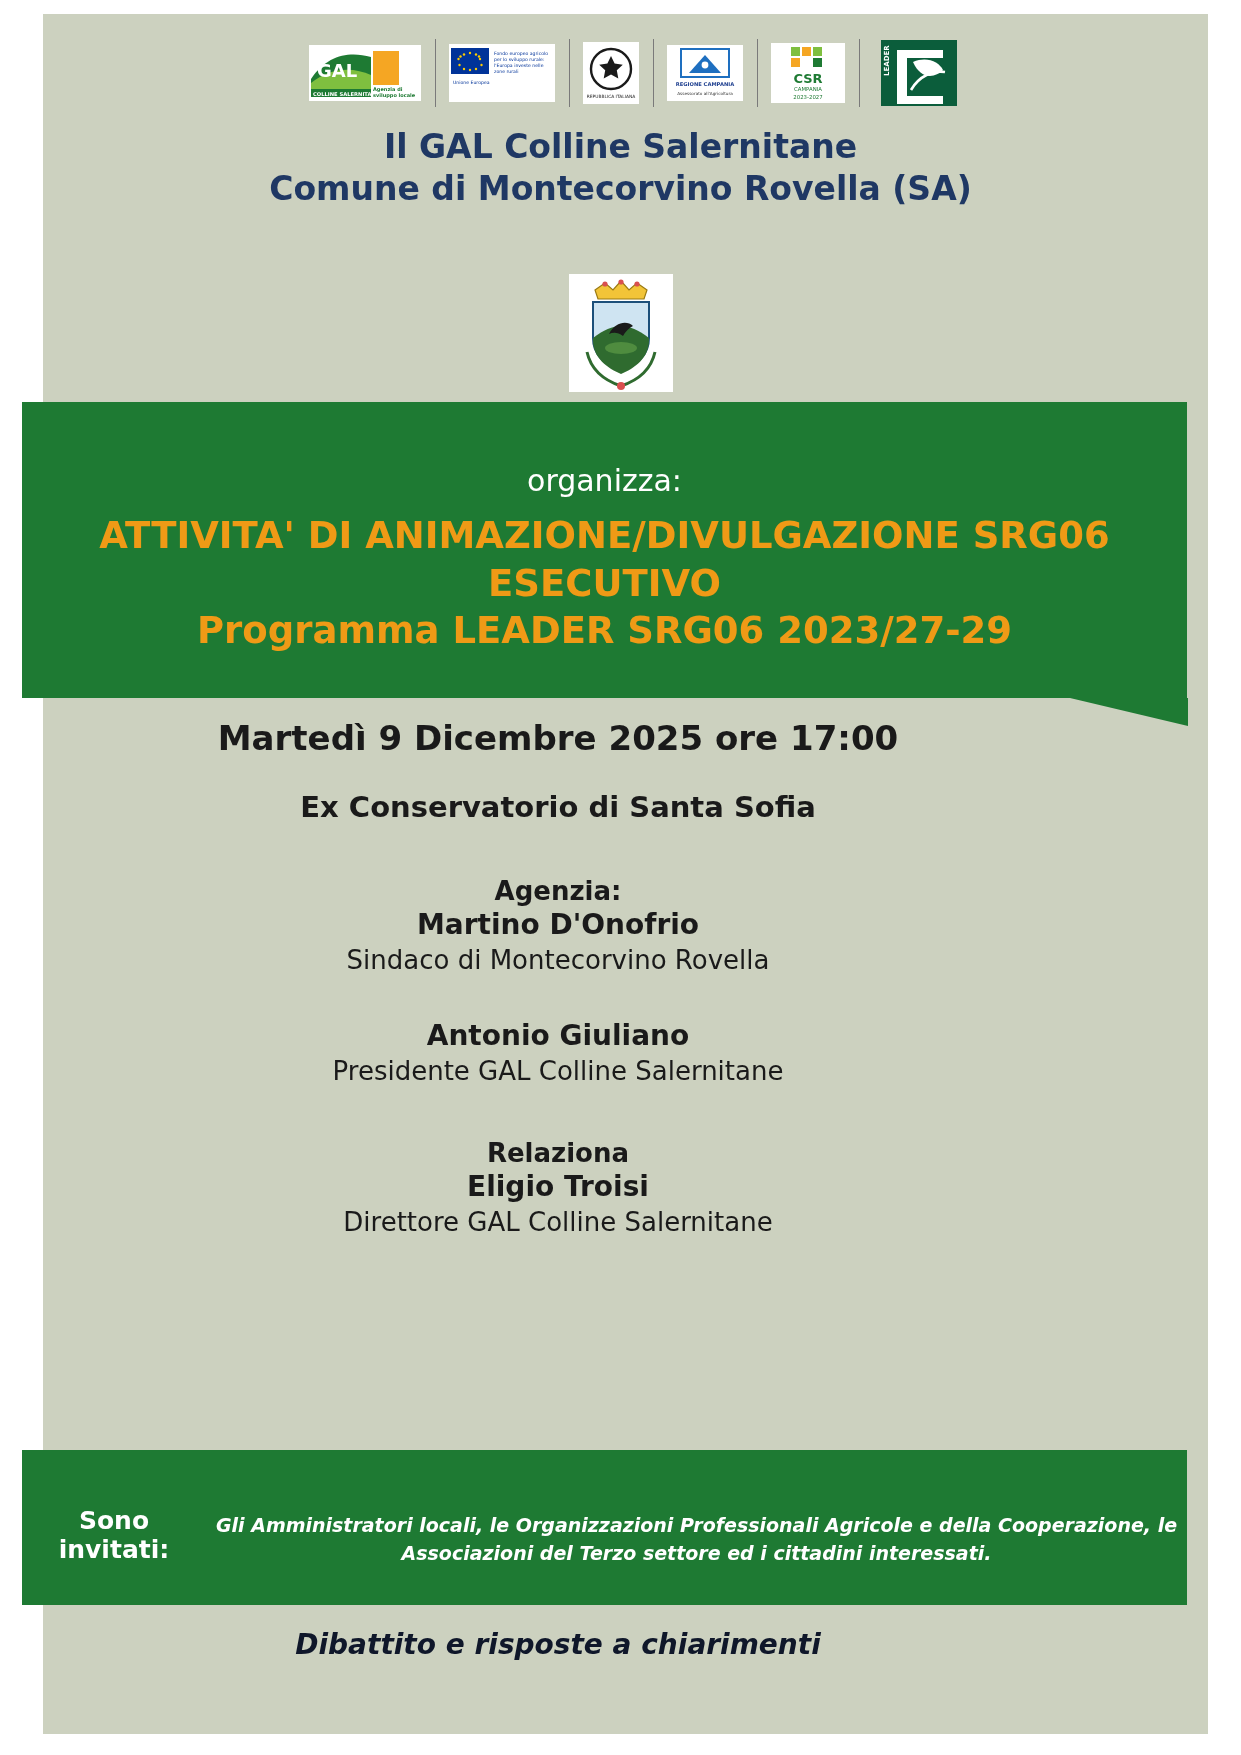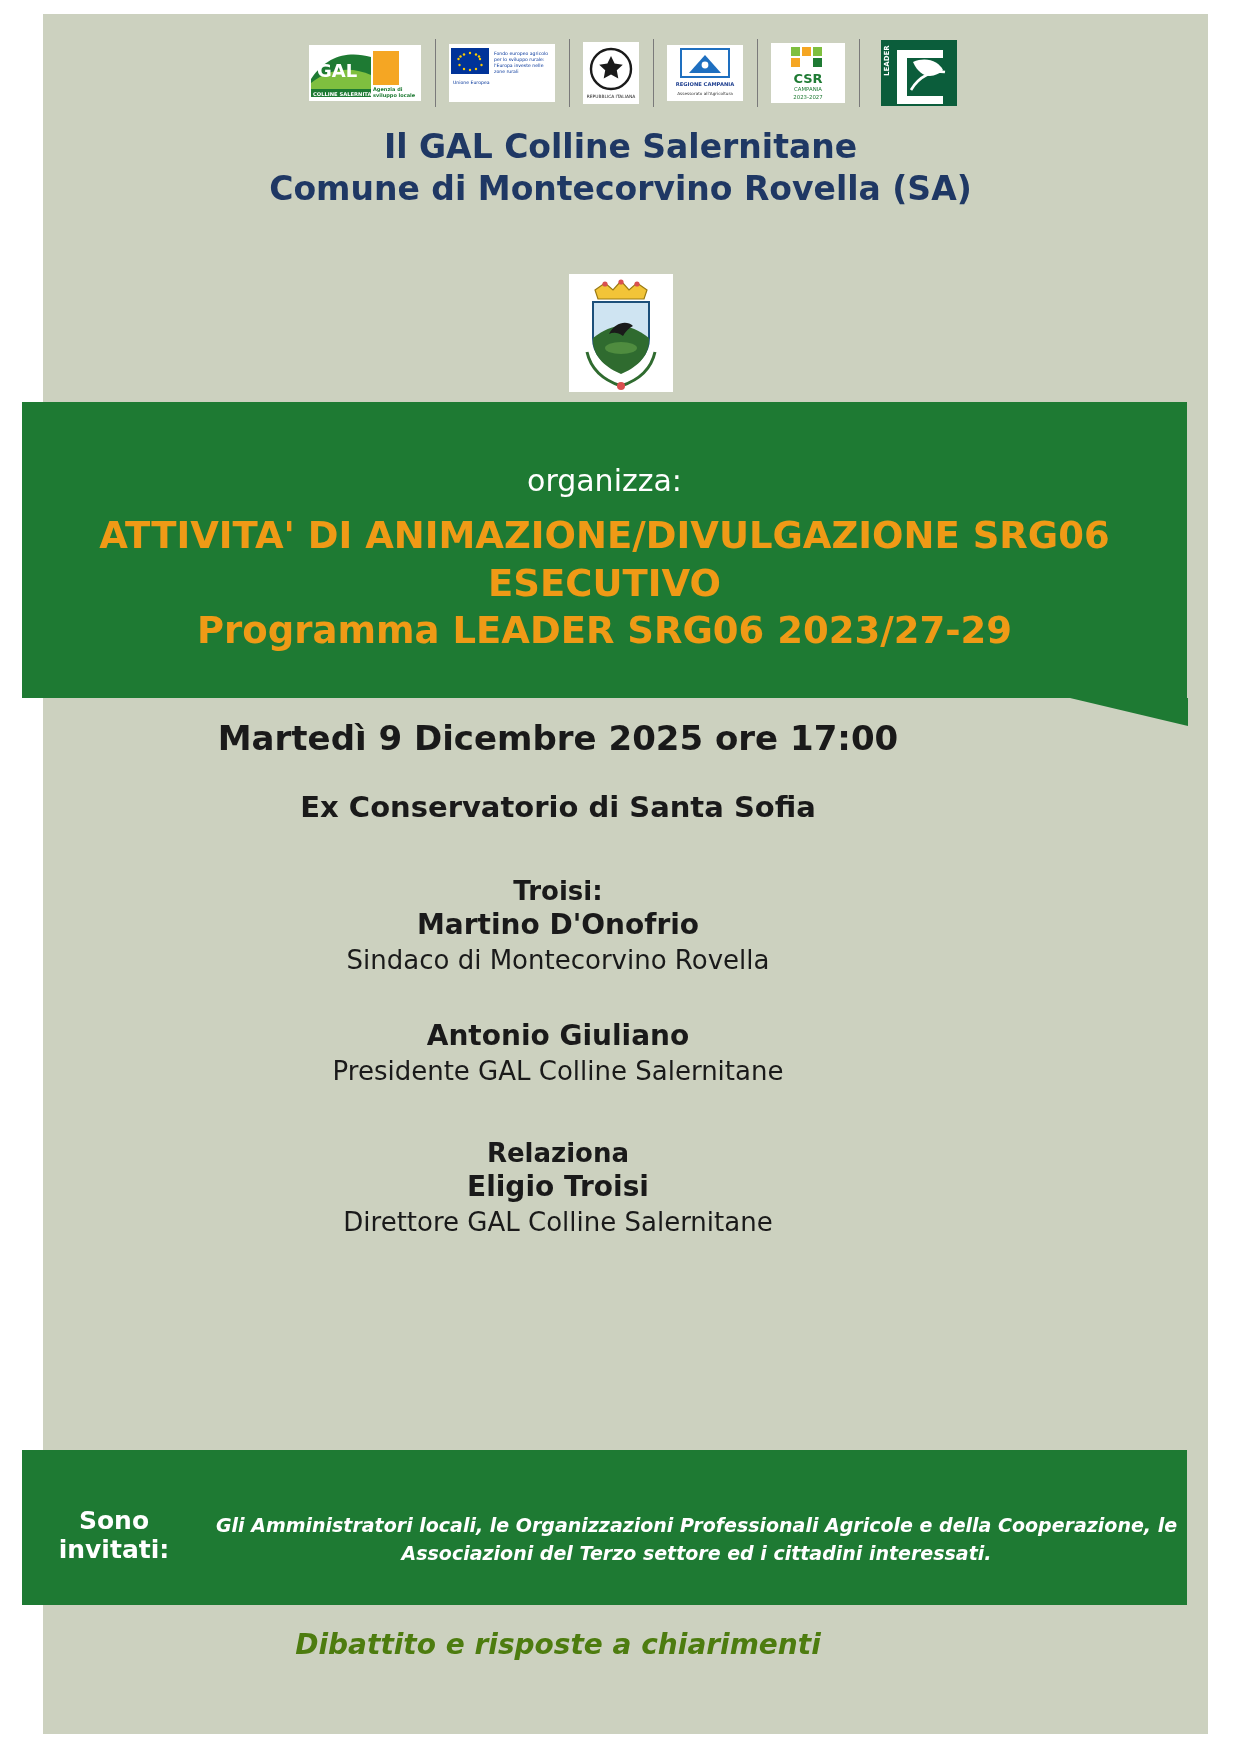--- a/index.html
+++ b/index.html
@@ -219,21 +219,21 @@
   }
   .footer-note {
     position: absolute;
     left: 43px;
     top: 1628px;
     width: 1030px;
     text-align: center;
     font-size: 28px;
     font-weight: bold;
     font-style: italic;
-    color: #4d7c0f;
+    color: #0f172a;
   }
 </style>
 </head>
 <body>
 
 <div id="poster">
   <div class="beige"></div>
   <div class="left-strip"></div>
 
   <div class="logos">
@@ -353,21 +353,21 @@
     <div class="organizza">organizza:</div>
     <div class="banner-h">ATTIVITA' DI ANIMAZIONE/DIVULGAZIONE SRG06</div>
     <div class="banner-h">ESECUTIVO</div>
     <div class="banner-h">Programma LEADER SRG06 2023/27-29</div>
   </div>
 
   <div class="info">
     <div class="date">Martedì 9 Dicembre 2025 ore 17:00</div>
     <div class="venue">Ex  Conservatorio di Santa Sofia</div>
 
-    <div class="sec-label">Troisi:</div>
+    <div class="sec-label">Agenzia:</div>
     <div class="person">Martino D'Onofrio</div>
     <div class="role">Sindaco di Montecorvino Rovella</div>
 
     <div class="person gap">Antonio Giuliano</div>
     <div class="role">Presidente GAL Colline Salernitane</div>
 
     <div class="sec-label">Relaziona</div>
     <div class="person">Eligio Troisi</div>
     <div class="role">Direttore GAL Colline Salernitane</div>
 

